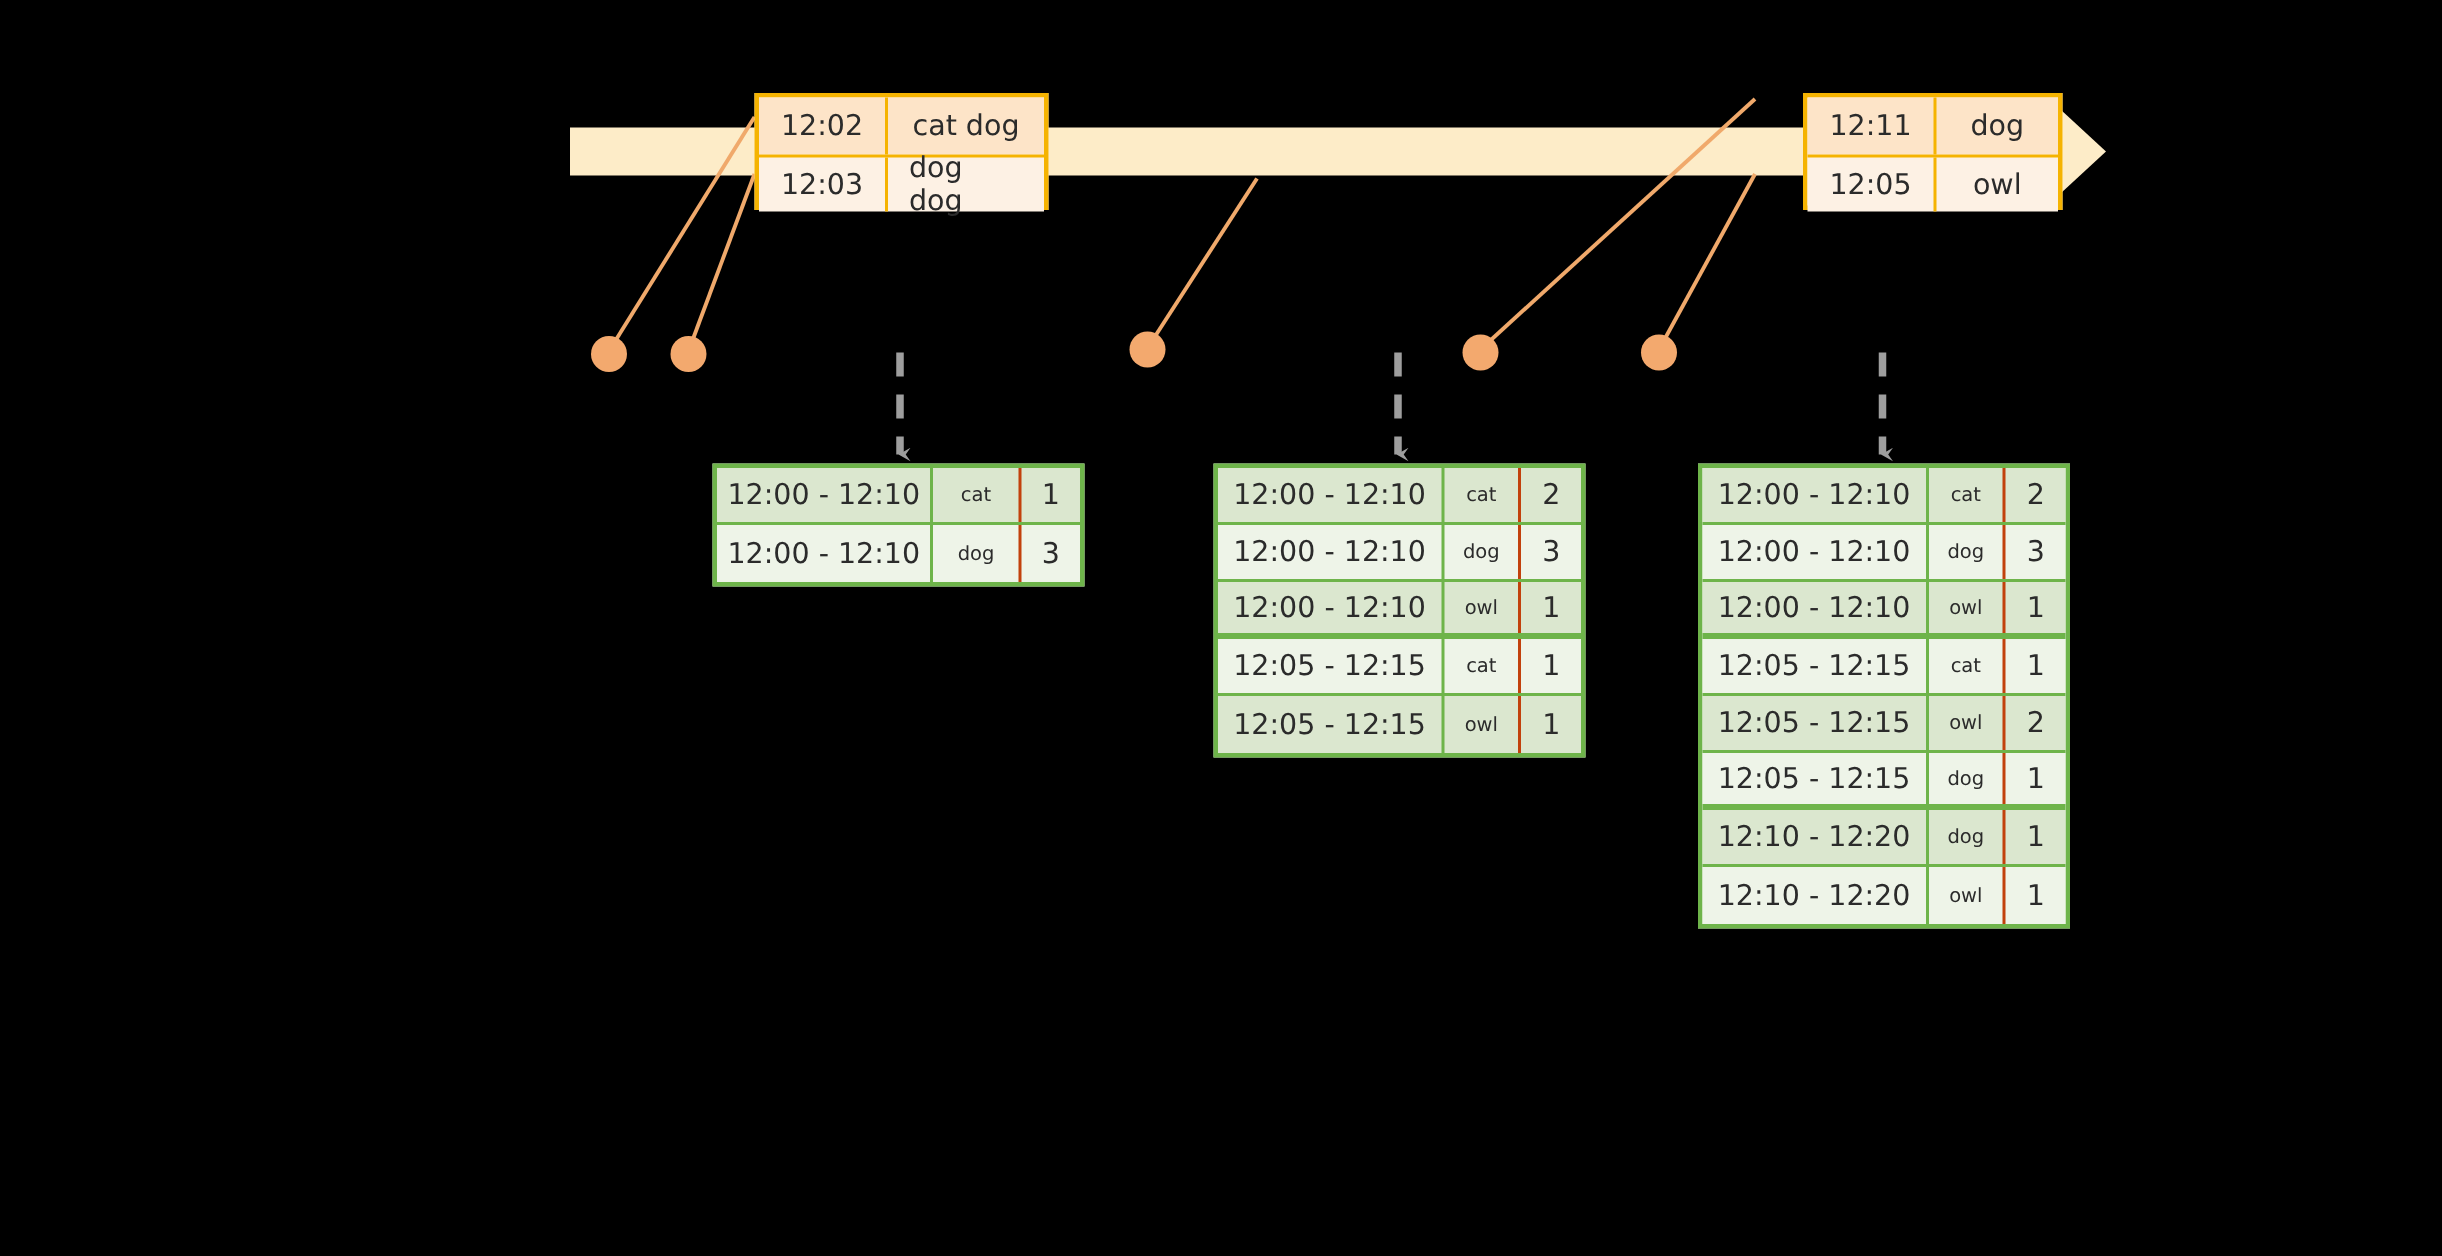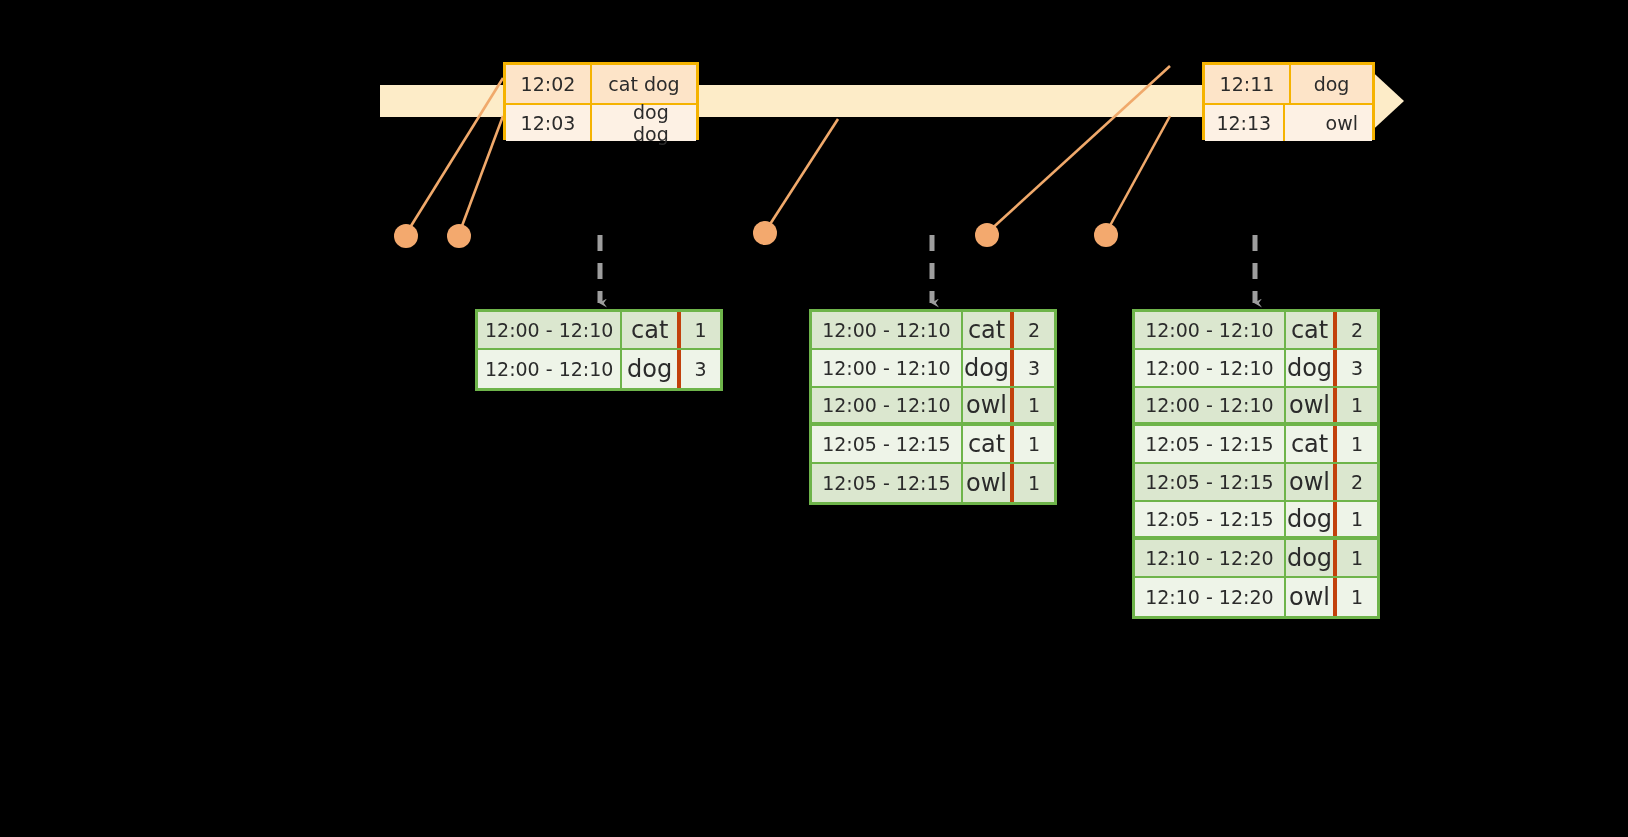--- a/index.html
+++ b/index.html
@@ -32,21 +32,20 @@
     box-sizing: border-box;
     background: #fff4e3;
   }
   .event-row {
     display: flex;
     height: 38px;
     box-sizing: border-box;
   }
   .event-row + .event-row {
     border-top: 2px solid #f5b301;
-    gap: 27px;
   }
   .event-row.shade-a { background: #fde4c8; }
   .event-row.shade-b { background: #fdf1e4; }
   .event-time {
     width: 86px;
     display: flex;
     align-items: center;
     justify-content: center;
     font-size: 19px;
     color: #2b2b2b;
@@ -86,23 +85,23 @@
     justify-content: center;
     font-size: 19px;
     color: #2b2b2b;
     border-right: 2px solid #6eb44a;
     box-sizing: border-box;
   }
   .cell-word {
     display: flex;
     align-items: center;
     justify-content: center;
-    font-size: 24px;
-    color: #2b2b2b;
-    border-right: 4px solid #c2410c;
+    font-size: 13px;
+    color: #2b2b2b;
+    border-right: 2px solid #c2410c;
     box-sizing: border-box;
   }
   .cell-count {
     display: flex;
     align-items: center;
     justify-content: center;
     font-size: 19px;
     color: #2b2b2b;
     box-sizing: border-box;
   }
@@ -168,21 +167,21 @@
     </div>
   </div>
 
 
   <div class="event-box" style="left:1170px; top:62px; width:173px; height:78px;margin-left:32px;">
     <div class="event-row shade-a">
       <div class="event-time">12:11</div>
       <div class="event-words">dog</div>
     </div>
     <div class="event-row shade-b">
-      <div class="event-time">12:13</div>
+      <div class="event-time">12:05</div>
       <div class="event-words">owl</div>
     </div>
   </div>
 
   <div class="result-table t1" style="left:475px; top:309px; width:248px;">
     <div class="tbl-row shade-a">
       <div class="cell-window">12:00 - 12:10</div>
       <div class="cell-word">cat</div>
       <div class="cell-count">1</div>
     </div>

